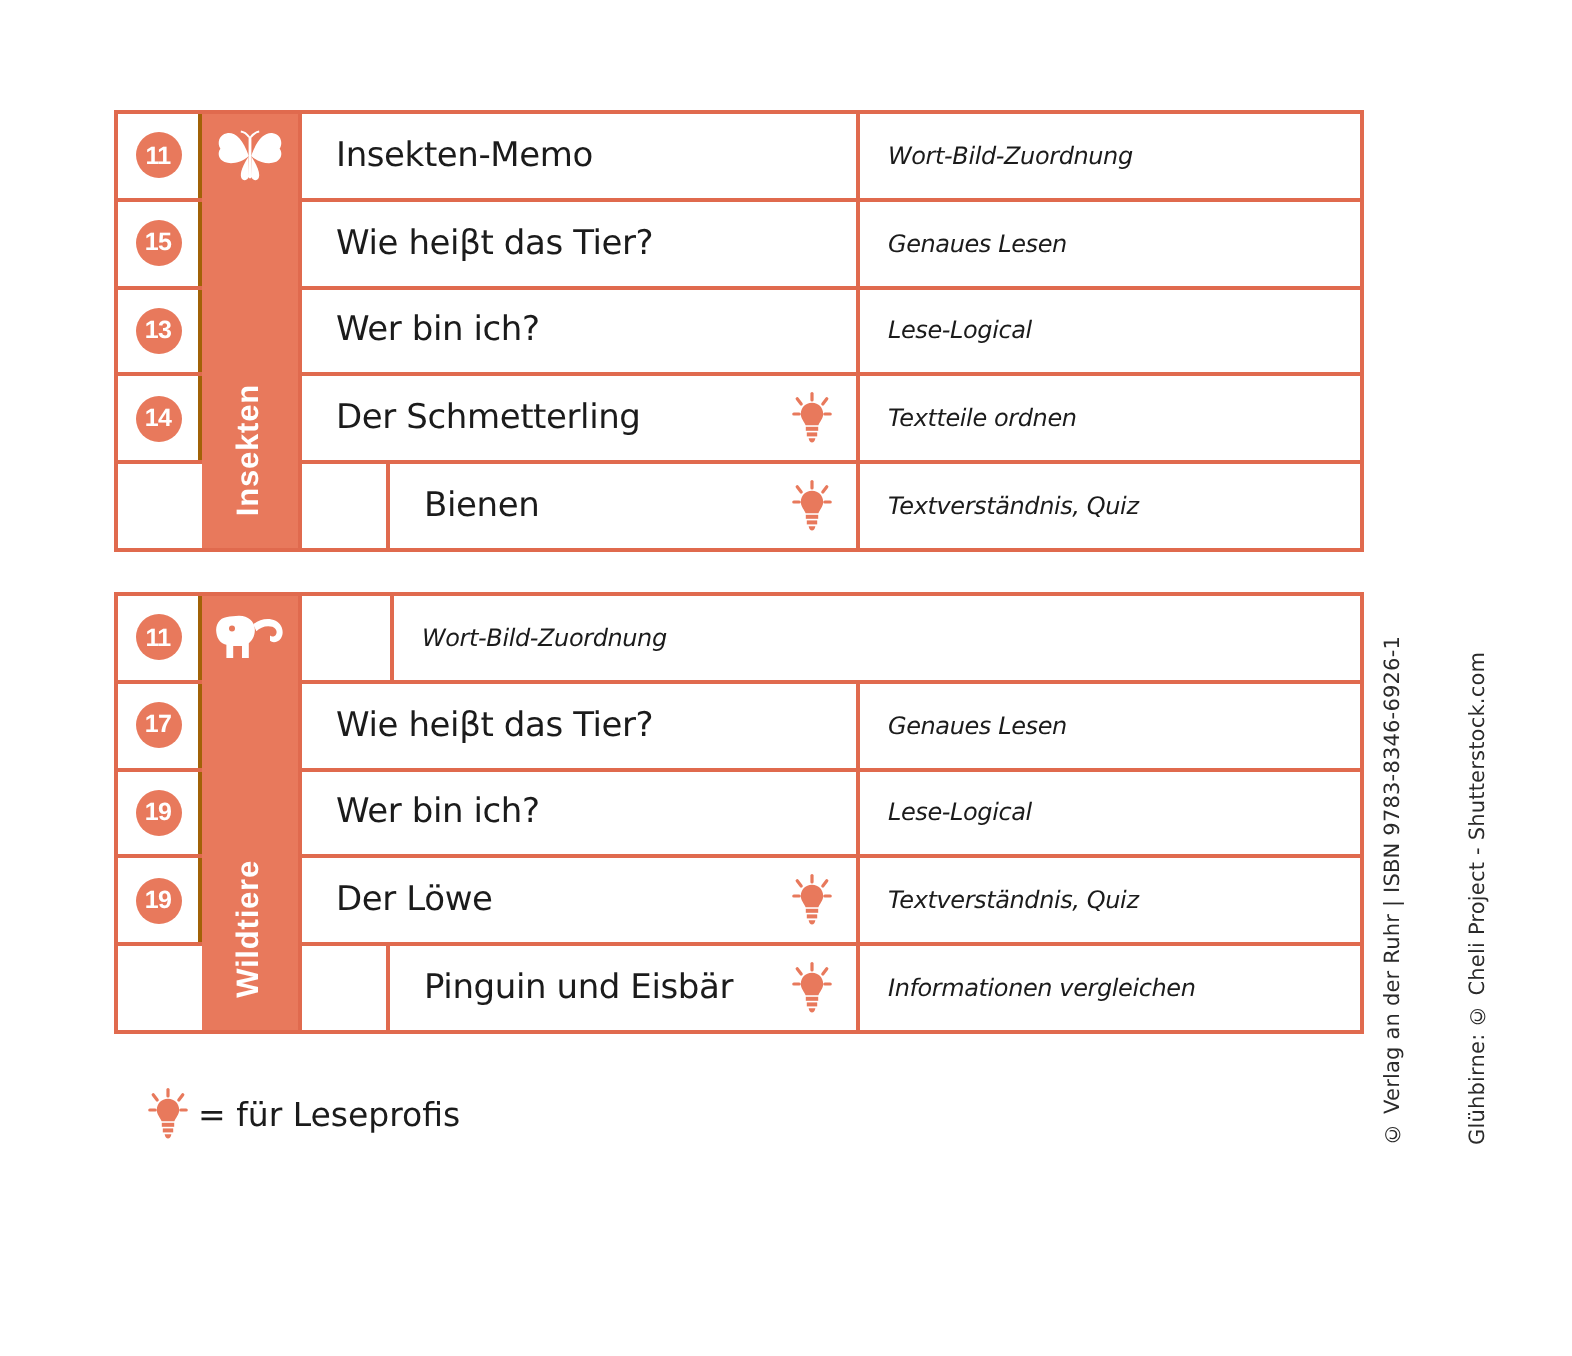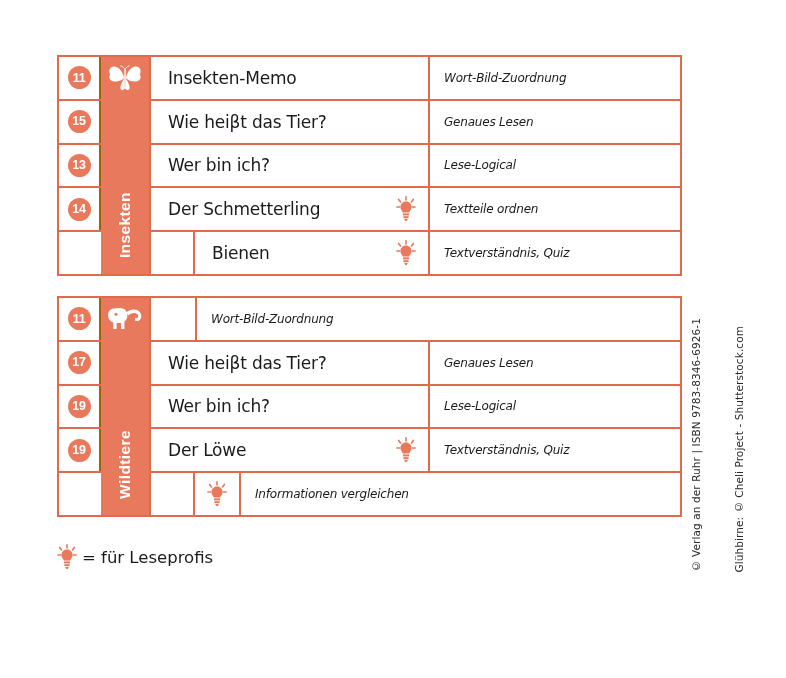--- a/index.html
+++ b/index.html
@@ -146,21 +146,21 @@
     font-size: 12px;
     font-style: italic;
     color: #1b1b1b;
     font-family: "DejaVu Sans", sans-serif;
     letter-spacing: -0.2px;
   }
 
   
   .legend {
     position: absolute;
-    left: 57px;
+    left: 74px;
     top: 544px;
     display: flex;
     align-items: center;
     gap: 5px;
     font-size: 16.5px;
     color: #1b1b1b;
     font-family: "DejaVu Sans", sans-serif;
   }
 
   
@@ -355,20 +355,21 @@
         </span>
       </div>
       <div class="cell-skill">Textverständnis, Quiz</div>
     </div>
 
     <div class="row">
       <div class="cell-num">
           <span class="num-badge">20</span>
         </div>
       <div class="cell-spacer"></div>
+      <div class="cell-title">Pinguin und Eisbär</div>
       <div class="cell-bulb">
         <span>
           <svg class="bulb-svg" width="20" height="26" viewBox="0 0 20 26" aria-hidden="true">
             <g stroke="#e8795c" stroke-width="1.6" stroke-linecap="round">
               <line x1="10" y1="0.8" x2="10" y2="4"></line>
               <line x1="2.6" y1="3.4" x2="4.6" y2="6"></line>
               <line x1="17.4" y1="3.4" x2="15.4" y2="6"></line>
               <line x1="0.9" y1="11" x2="3.6" y2="11"></line>
               <line x1="19.1" y1="11" x2="16.4" y2="11"></line>
             </g>

